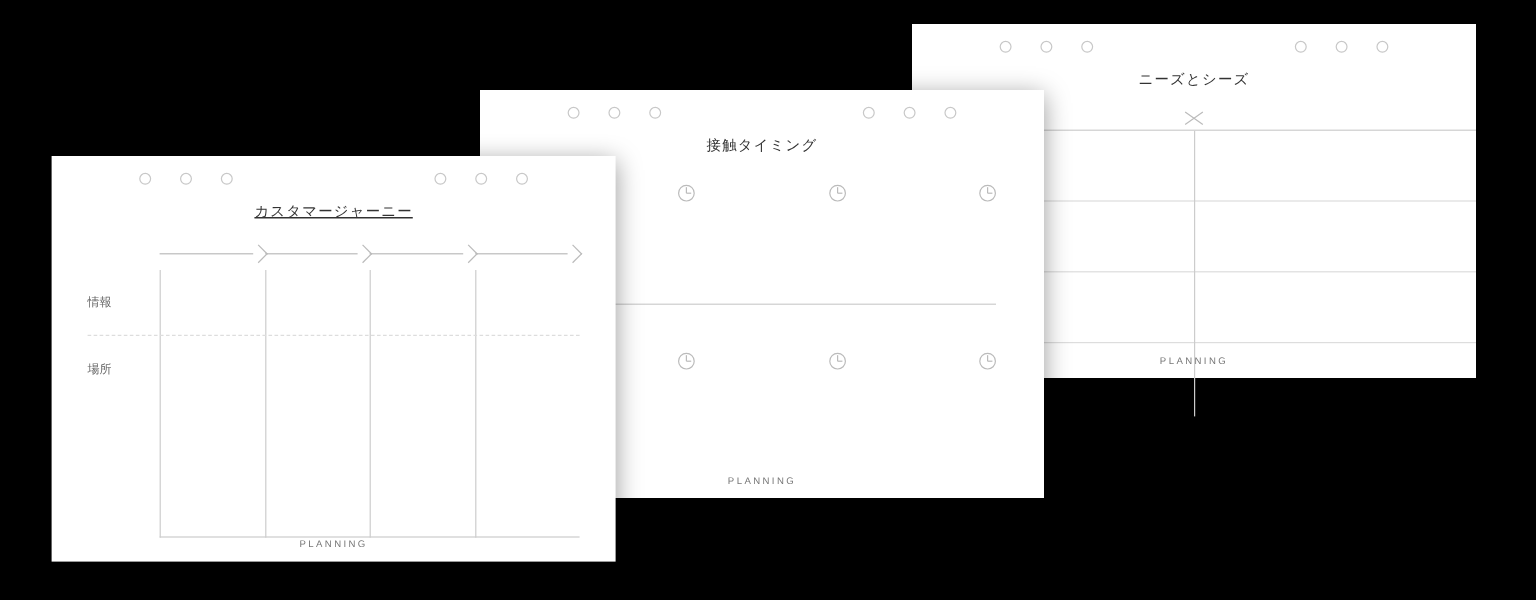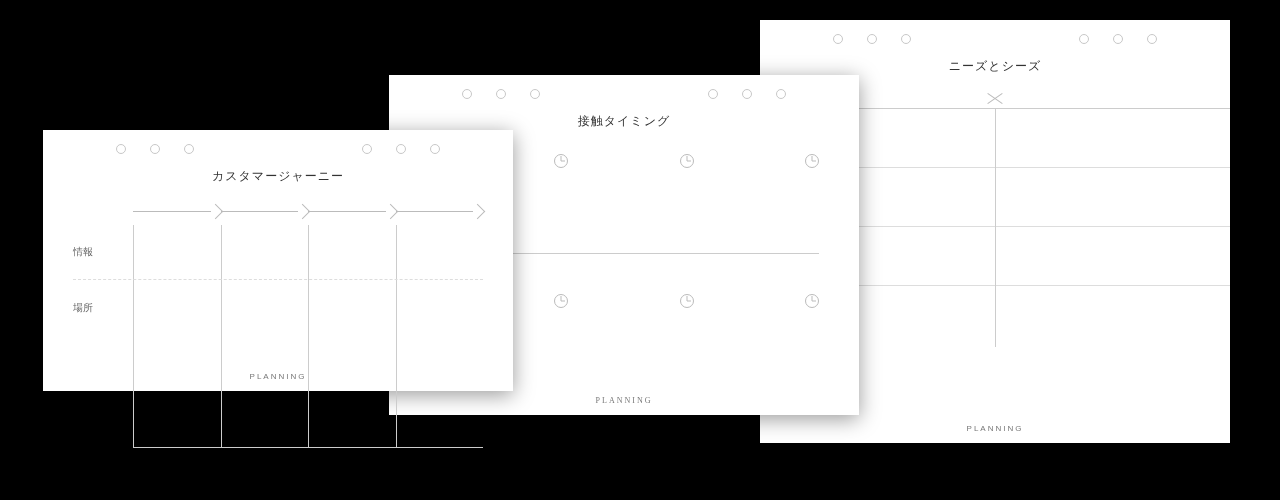--- a/index.html
+++ b/index.html
@@ -9,23 +9,23 @@
       background: #000;
       position: relative;
       font-family: "Hiragino Sans", "Yu Gothic", sans-serif;
       overflow: hidden;
     }
     .sheet {
       position: absolute;
       background: #fff;
       box-shadow: 0 4px 20px rgba(0,0,0,0.4);
     }
-    .sheet3 { left: 760px; top: 20px;  width: 470px; height: 423px; }
-    .sheet2 { left: 389px; top: 75px;  width: 470px; height: 340px; font-family: Liberation Serif, serif; }
-    .sheet1 { left: 43px;  top: 130px; width: 470px; height: 261px; }
+    .sheet3 { left: 760px; top: 20px;  width: 470px; height: 295px; }
+    .sheet2 { left: 400px; top: 75px;  width: 470px; height: 340px; }
+    .sheet1 { left: 43px;  top: 130px; width: 470px; height: 338px; text-decoration: underline; }
 
     .holes { display: flex; justify-content: center; gap: 24px; padding-top: 14px; }
     .holegroup { display:flex; gap:24px; }
     .hole { width:10px; height:10px; border:1px solid #c8c8c8; border-radius:50%; }
 
     .title { text-align:center; font-size:12px; color:#333; margin-top:14px; letter-spacing:1px; }
     .footer { position:absolute; bottom:10px; left:0; right:0; text-align:center; font-size:8px; letter-spacing:2px; color:#777; }
 
     
     .s1-body { position:relative; margin:18px 30px 0 30px; height:245px; }

